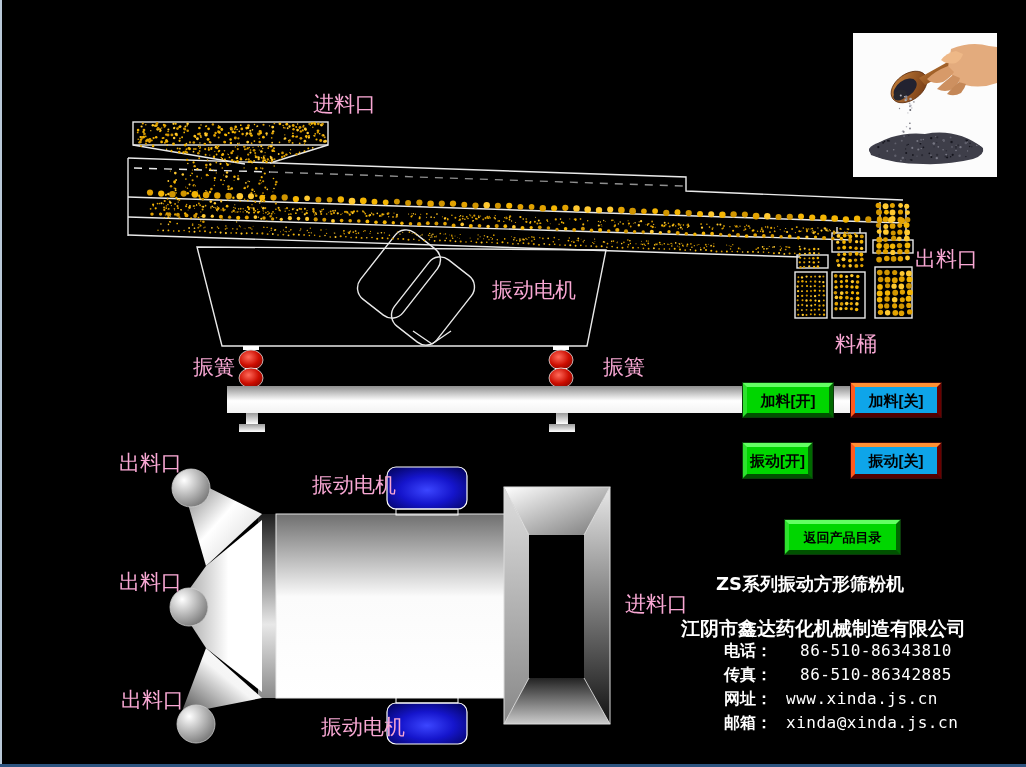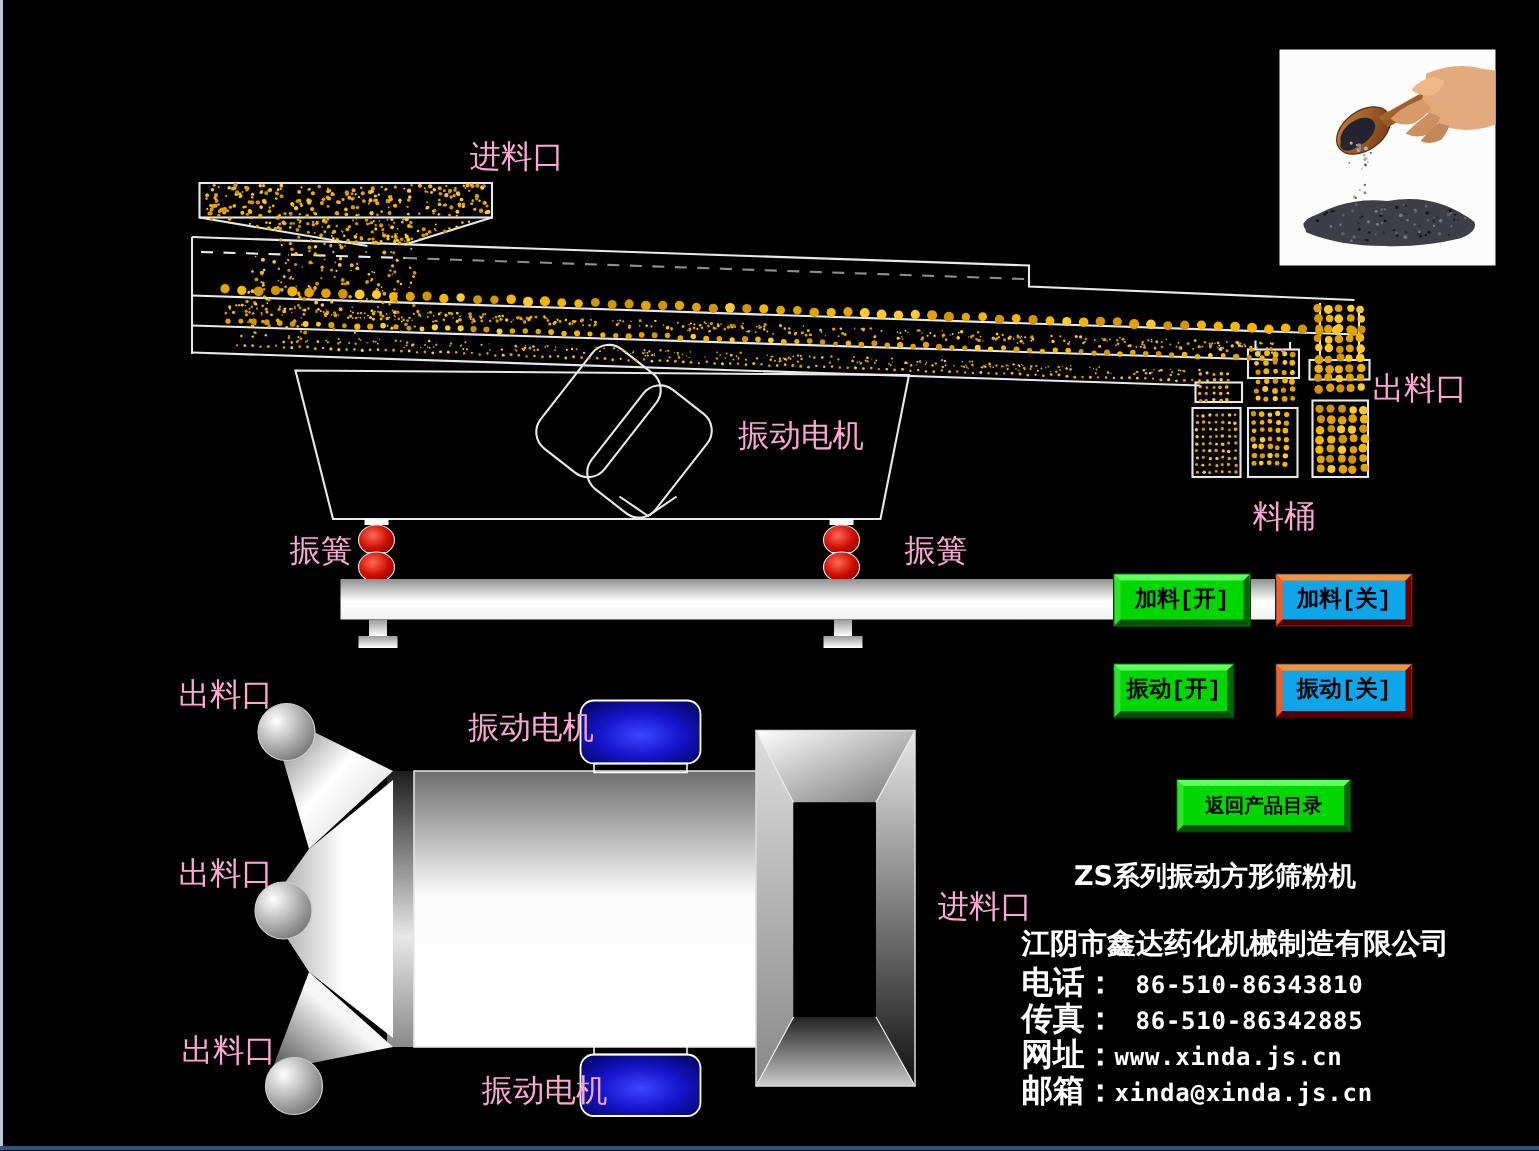--- a/index.html
+++ b/index.html
@@ -2,30 +2,30 @@
 <html><head>
 <meta charset="utf-8">
 <style>
   html,body{margin:0;padding:0;background:#000;}
   .screen{position:relative;width:1026px;height:767px;background:#000;overflow:hidden;
           font-family:"DejaVu Sans",sans-serif;}
   .edge-left{position:absolute;left:0;top:0;width:2px;height:767px;background:#b9c9d8;}
   .edge-bottom{position:absolute;left:0;top:764px;width:1026px;height:3px;background:#2d5480;}
   .lbl{position:absolute;color:#f9a8d4;font-size:21px;white-space:nowrap;}
   .instructions{position:absolute;left:361px;top:47px;color:#ffffff;font-size:15px;line-height:19px;white-space:nowrap;}
-  .btn{position:absolute;font-family:Liberation Mono, monospace;font-weight:bold;font-size:15px;color:#000;
+  .btn{position:absolute;font-family:Liberation Sans, sans-serif;font-weight:bold;font-size:15px;color:#000;
        text-align:center;padding:0;cursor:pointer;line-height:1;}
   .btn.green{background:#00d600;border:4px solid;border-color:#63ff63 #006a00 #005200 #2ee22e;box-shadow:0 0 0 1px #0b3b0b;}
   .btn.red{background:#0ea5e9;border:4px solid;border-color:#ff9033 #6a0000 #520000 #ff5a1e;box-shadow:0 0 0 1px #3a0b0b;}
   .btn.back{font-size:13px;}
   .title{position:absolute;left:716px;top:572px;color:#fff;font-size:18px;font-weight:bold;white-space:nowrap;}
   .company{position:absolute;left:681px;top:616px;color:#fff;font-size:19px;font-weight:bold;white-space:nowrap;}
   .crow{position:absolute;left:681px;display:flex;align-items:baseline;color:#fff;white-space:nowrap;}
-  .rl{font-size:21px;font-weight:bold;width:62px;}
-  .rv{font-family:"DejaVu Sans Mono",monospace;font-weight:bold;font-size:16px;letter-spacing:.5px;}
+  .rl{font-size:16px;font-weight:bold;width:62px;margin-left:43px;}
+  .rv{font-family:"DejaVu Sans Mono",monospace;font-weight:normal;font-size:16px;letter-spacing:.5px;}
   .rv.gap{margin-left:14px;}
 </style>
 </head>
 <body>
 
 <div class="screen">
 
   <svg id="mech" width="1026" height="767" viewBox="0 0 1026 767">
     <defs>
       <linearGradient id="gBar" x1="0" y1="0" x2="0" y2="1">
@@ -2073,21 +2073,21 @@
   <div class="lbl" style="left:119px;top:449px">出料口</div>
   <div class="lbl" style="left:119px;top:568px">出料口</div>
   <div class="lbl" style="left:121px;top:686px">出料口</div>
   <div class="lbl" style="left:312px;top:471px">振动电机</div>
   <div class="lbl" style="left:321px;top:713px">振动电机</div>
   <div class="lbl" style="left:625px;top:590px">进料口</div>
 
   
   <button class="btn green" style="left:743px;top:383px;width:90px;height:34px">加料[开]</button>
   <button class="btn red" style="left:851px;top:383px;width:90px;height:34px">加料[关]</button>
-  <button class="btn green" style="left:743px;top:443px;width:79px;height:35px">振动[开]</button>
+  <button class="btn green" style="left:743px;top:443px;width:69px;height:35px">振动[开]</button>
   <button class="btn red" style="left:851px;top:443px;width:90px;height:35px">振动[关]</button>
   <button class="btn green back" style="left:785px;top:520px;width:115px;height:34px">返回产品目录</button>
 
   
   <div class="title">ZS系列振动方形筛粉机</div>
   <div class="company">江阴市鑫达药化机械制造有限公司</div>
 
   <div class="crow" style="top:641px">
     <span class="rl">电话：</span>
     <span class="rv gap">86-510-86343810</span>

